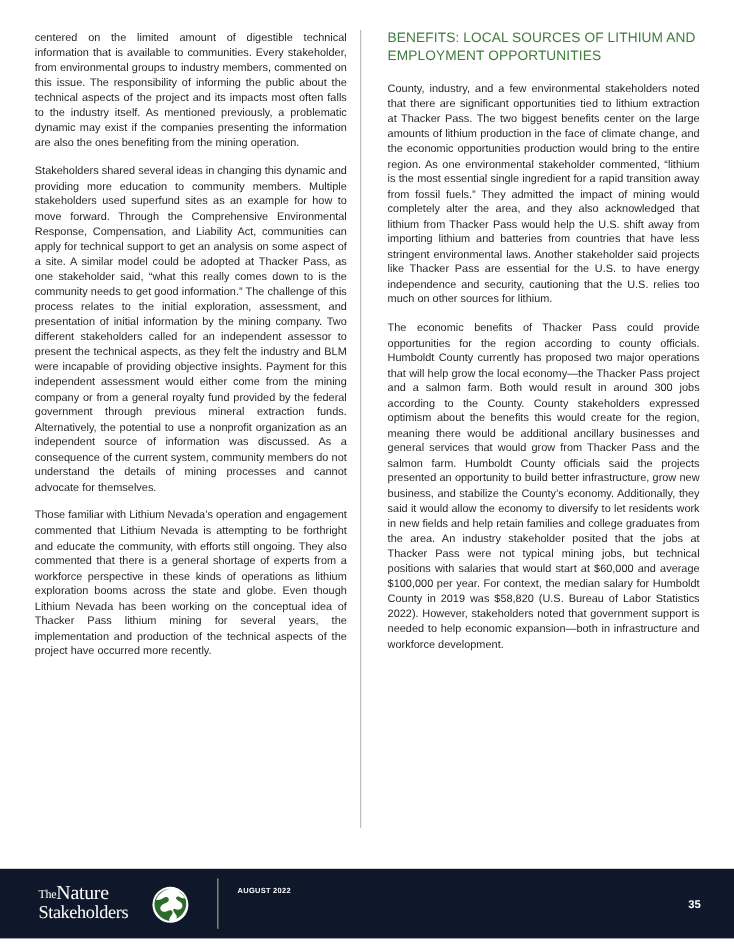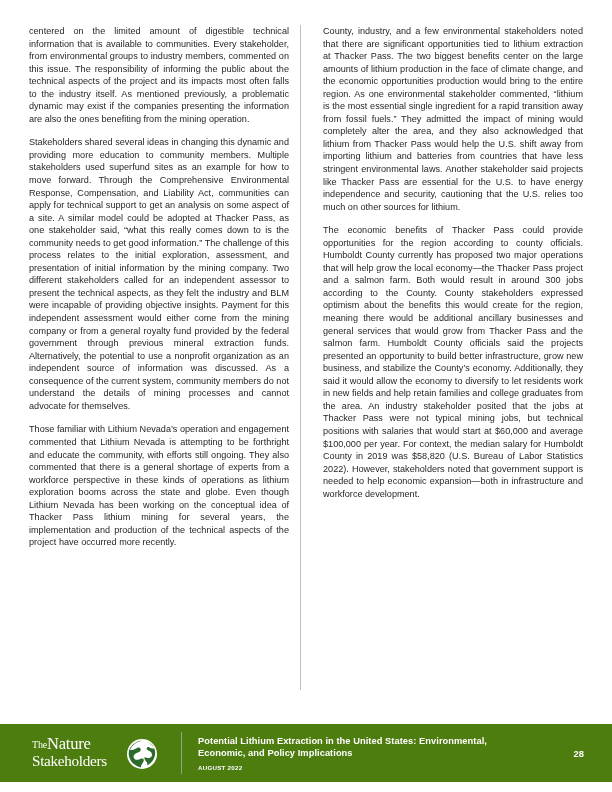--- a/index.html
+++ b/index.html
@@ -78,21 +78,21 @@
     text-transform: uppercase;
   }
 
   
   .footer-band {
     position: absolute;
     left: 0;
     top: 724px;
     width: 612px;
     height: 58px;
-    background: #4d7c0f;
+    background: #0f172a;
   }
 
   .footer-inner {
     position: absolute;
     left: 0;
     top: 0;
     width: 612px;
     height: 58px;
   }
 
@@ -195,20 +195,21 @@
       <p class="body-text">centered on the limited amount of digestible technical information that is available to communities. Every stakeholder, from environmental groups to industry members, commented on this issue. The responsibility of informing the public about the technical aspects of the project and its impacts most often falls to the industry itself. As mentioned previously, a problematic dynamic may exist if the companies presenting the information are also the ones benefiting from the mining operation.</p>
       <p class="body-text">Stakeholders shared several ideas in changing this dynamic and providing more education to community members. Multiple stakeholders used superfund sites as an example for how to move forward. Through the Comprehensive Environmental Response, Compensation, and Liability Act, communities can apply for technical support to get an analysis on some aspect of a site. A similar model could be adopted at Thacker Pass, as one stakeholder said, “what this really comes down to is the community needs to get good information.” The challenge of this process relates to the initial exploration, assessment, and presentation of initial information by the mining company. Two different stakeholders called for an independent assessor to present the technical aspects, as they felt the industry and BLM were incapable of providing objective insights. Payment for this independent assessment would either come from the mining company or from a general royalty fund provided by the federal government through previous mineral extraction funds. Alternatively, the potential to use a nonprofit organization as an independent source of information was discussed. As a consequence of the current system, community members do not understand the details of mining processes and cannot advocate for themselves.</p>
       <p class="body-text">Those familiar with Lithium Nevada’s operation and engagement commented that Lithium Nevada is attempting to be forthright and educate the community, with efforts still ongoing. They also commented that there is a general shortage of experts from a workforce perspective in these kinds of operations as lithium exploration booms across the state and globe. Even though Lithium Nevada has been working on the conceptual idea of Thacker Pass lithium mining for several years, the implementation and production of the technical aspects of the project have occurred more recently.</p>
     </div>
 
     <div class="col-gap">
       <div class="col-divider"></div>
     </div>
 
     <div class="col">
+      <h2 class="section-heading">BENEFITS: LOCAL SOURCES OF LITHIUM AND EMPLOYMENT OPPORTUNITIES</h2>
       <p class="body-text">County, industry, and a few environmental stakeholders noted that there are significant opportunities tied to lithium extraction at Thacker Pass. The two biggest benefits center on the large amounts of lithium production in the face of climate change, and the economic opportunities production would bring to the entire region. As one environmental stakeholder commented, “lithium is the most essential single ingredient for a rapid transition away from fossil fuels.” They admitted the impact of mining would completely alter the area, and they also acknowledged that lithium from Thacker Pass would help the U.S. shift away from importing lithium and batteries from countries that have less stringent environmental laws. Another stakeholder said projects like Thacker Pass are essential for the U.S. to have energy independence and security, cautioning that the U.S. relies too much on other sources for lithium.</p>
       <p class="body-text">The economic benefits of Thacker Pass could provide opportunities for the region according to county officials. Humboldt County currently has proposed two major operations that will help grow the local economy—the Thacker Pass project and a salmon farm. Both would result in around 300 jobs according to the County. County stakeholders expressed optimism about the benefits this would create for the region, meaning there would be additional ancillary businesses and general services that would grow from Thacker Pass and the salmon farm. Humboldt County officials said the projects presented an opportunity to build better infrastructure, grow new business, and stabilize the County’s economy. Additionally, they said it would allow the economy to diversify to let residents work in new fields and help retain families and college graduates from the area. An industry stakeholder posited that the jobs at Thacker Pass were not typical mining jobs, but technical positions with salaries that would start at $60,000 and average $100,000 per year. For context, the median salary for Humboldt County in 2019 was $58,820 (U.S. Bureau of Labor Statistics 2022). However, stakeholders noted that government support is needed to help economic expansion—both in infrastructure and workforce development.</p>
     </div>
 
   </div>
 
   <div class="footer-band">
     <div class="footer-inner">
 
       <div class="tnc-logo">
@@ -231,22 +232,21 @@
                      C22 20.3 21 19.8 20 19.4 C19 19 18.2 19.6 18.4 20.6
                      C18.6 21.8 19.6 22.8 20.4 23.8 C21.4 25 21.6 26.4 21 27.6
                      C26 25.2 29.4 20 29.2 14.4 C29 9.8 26.2 5.9 22 4.2 Z" fill="#2c6b2c"></path>
           </svg>
         </span>
       </div>
 
       <div class="footer-rule"></div>
 
       <div class="footer-text">
-        <span class="footer-title">Potential Lithium Extraction in the United States: Environmental, Economic, and Policy Implications</span>
         <span class="footer-date">AUGUST 2022</span>
       </div>
 
-      <div class="page-number">28</div>
+      <div class="page-number">35</div>
 
     </div>
   </div>
 
 </div>
 
 </body></html>

